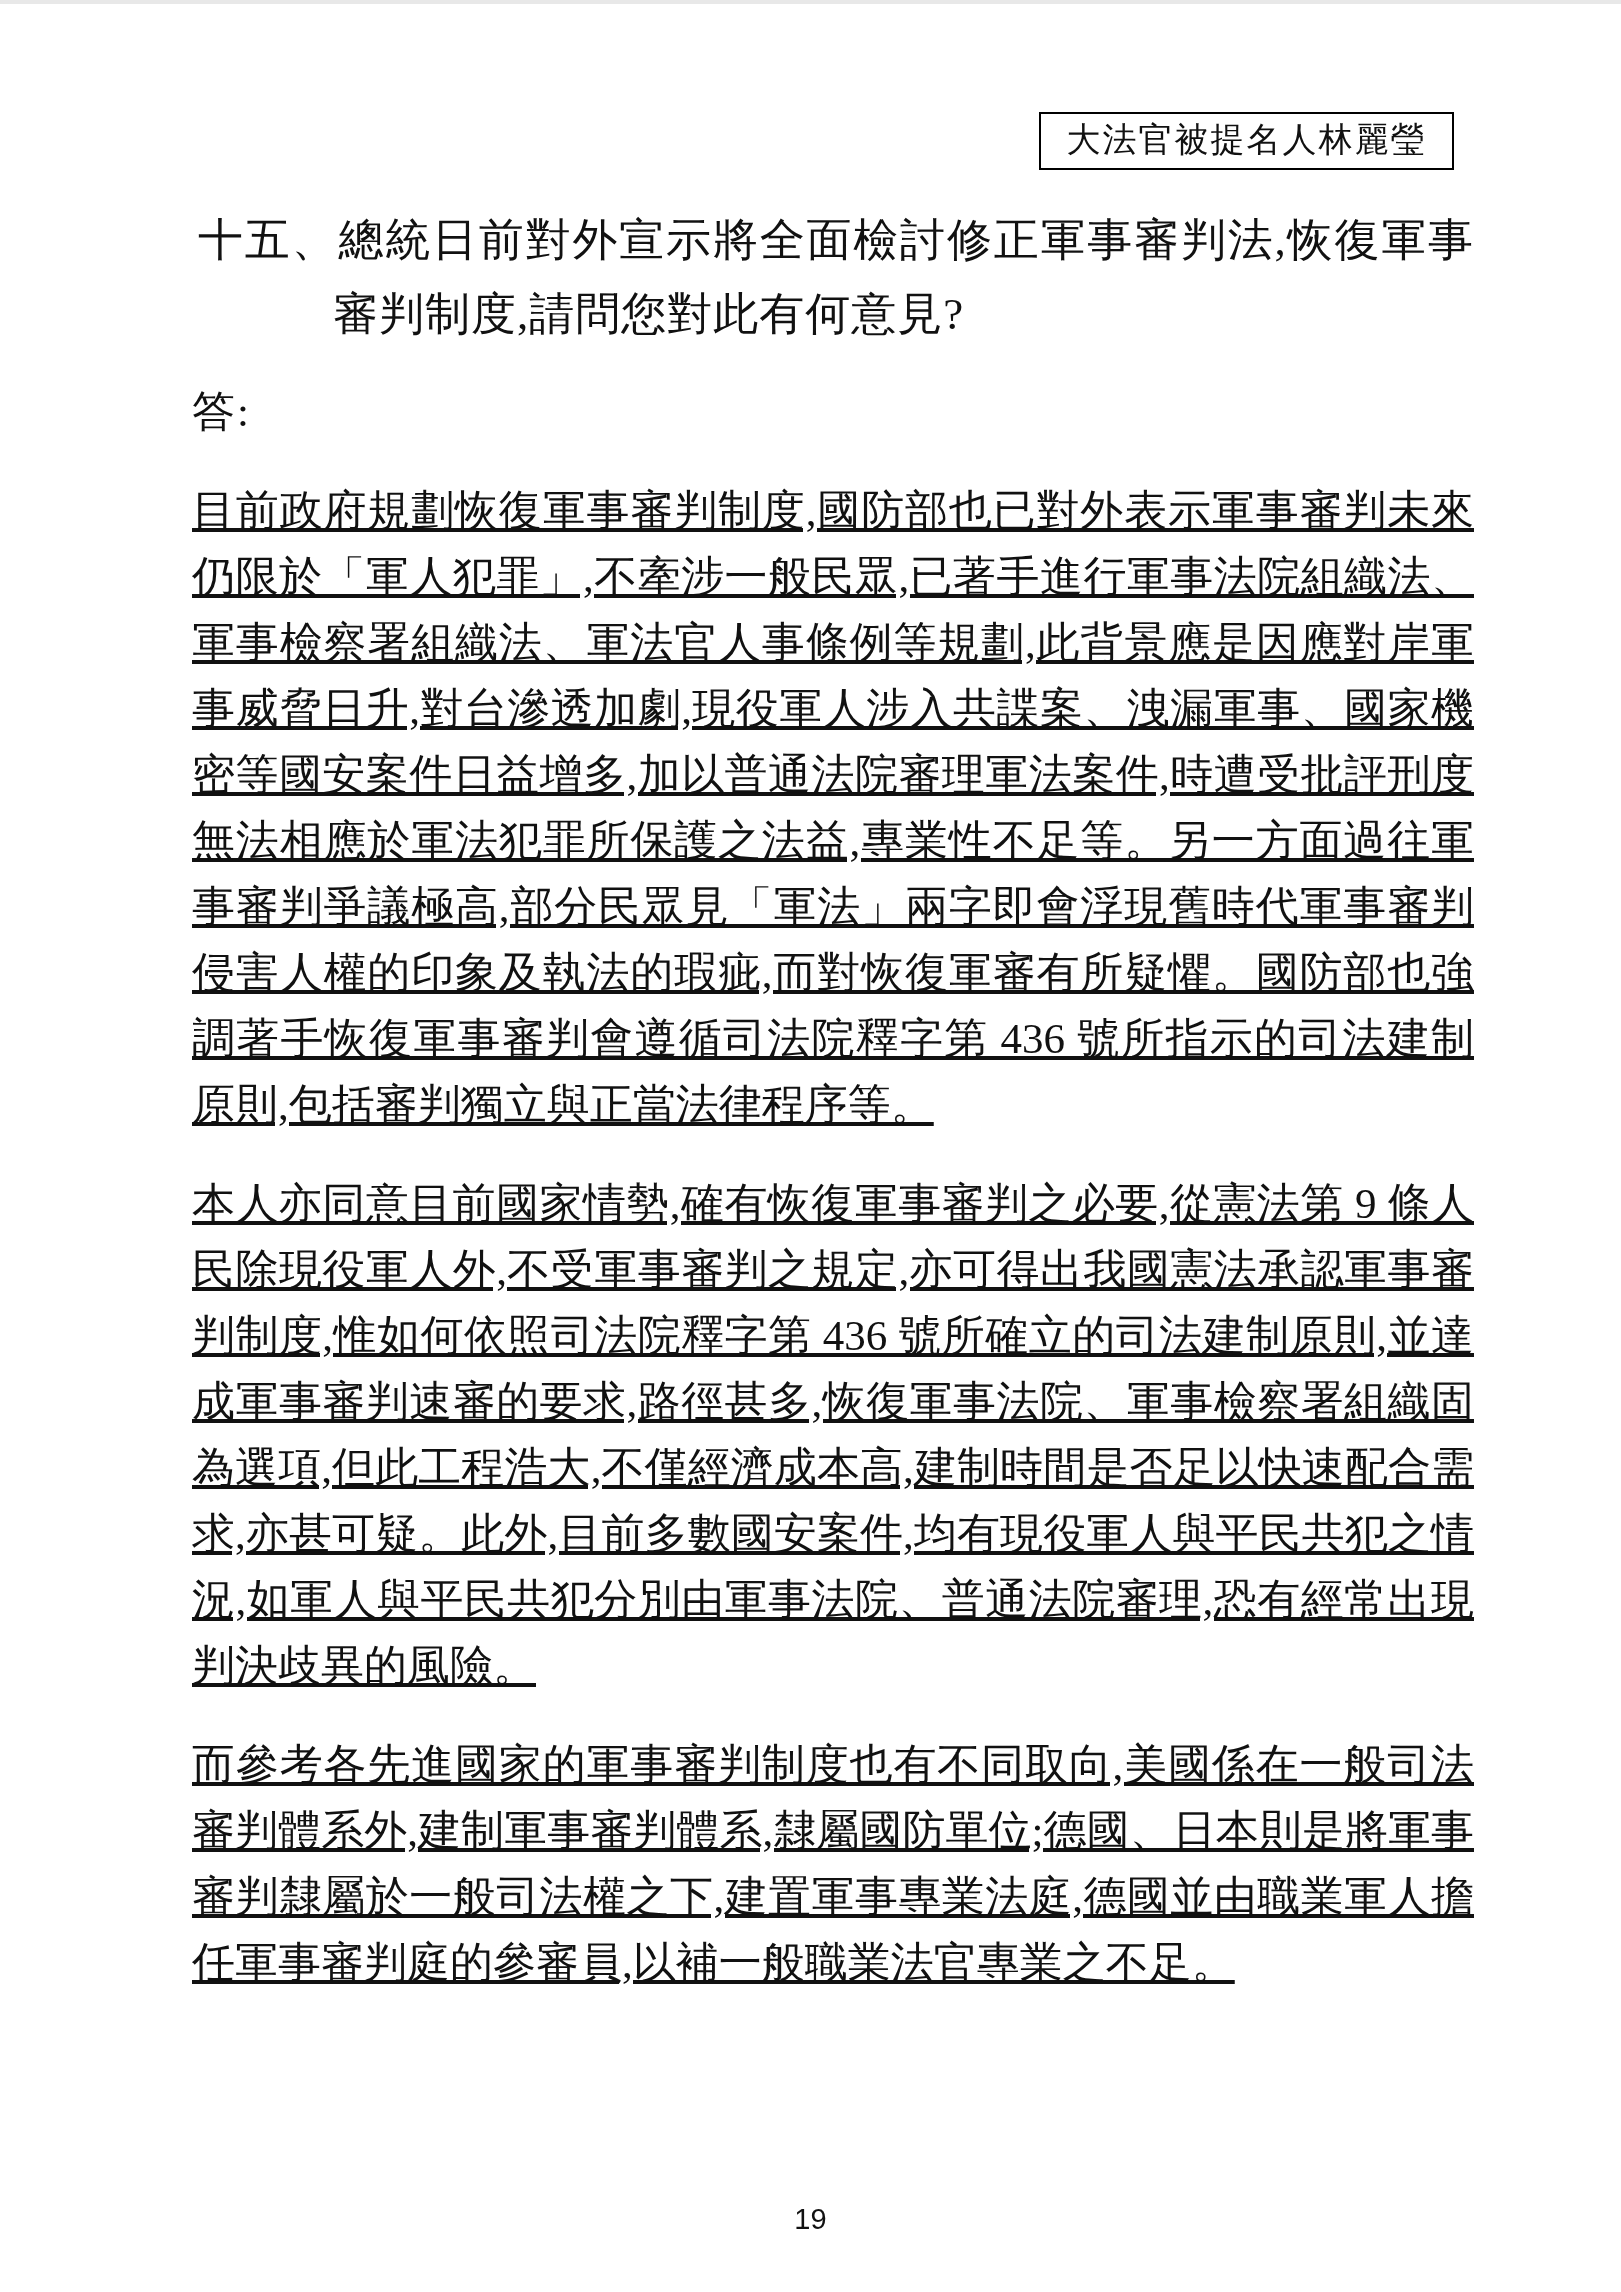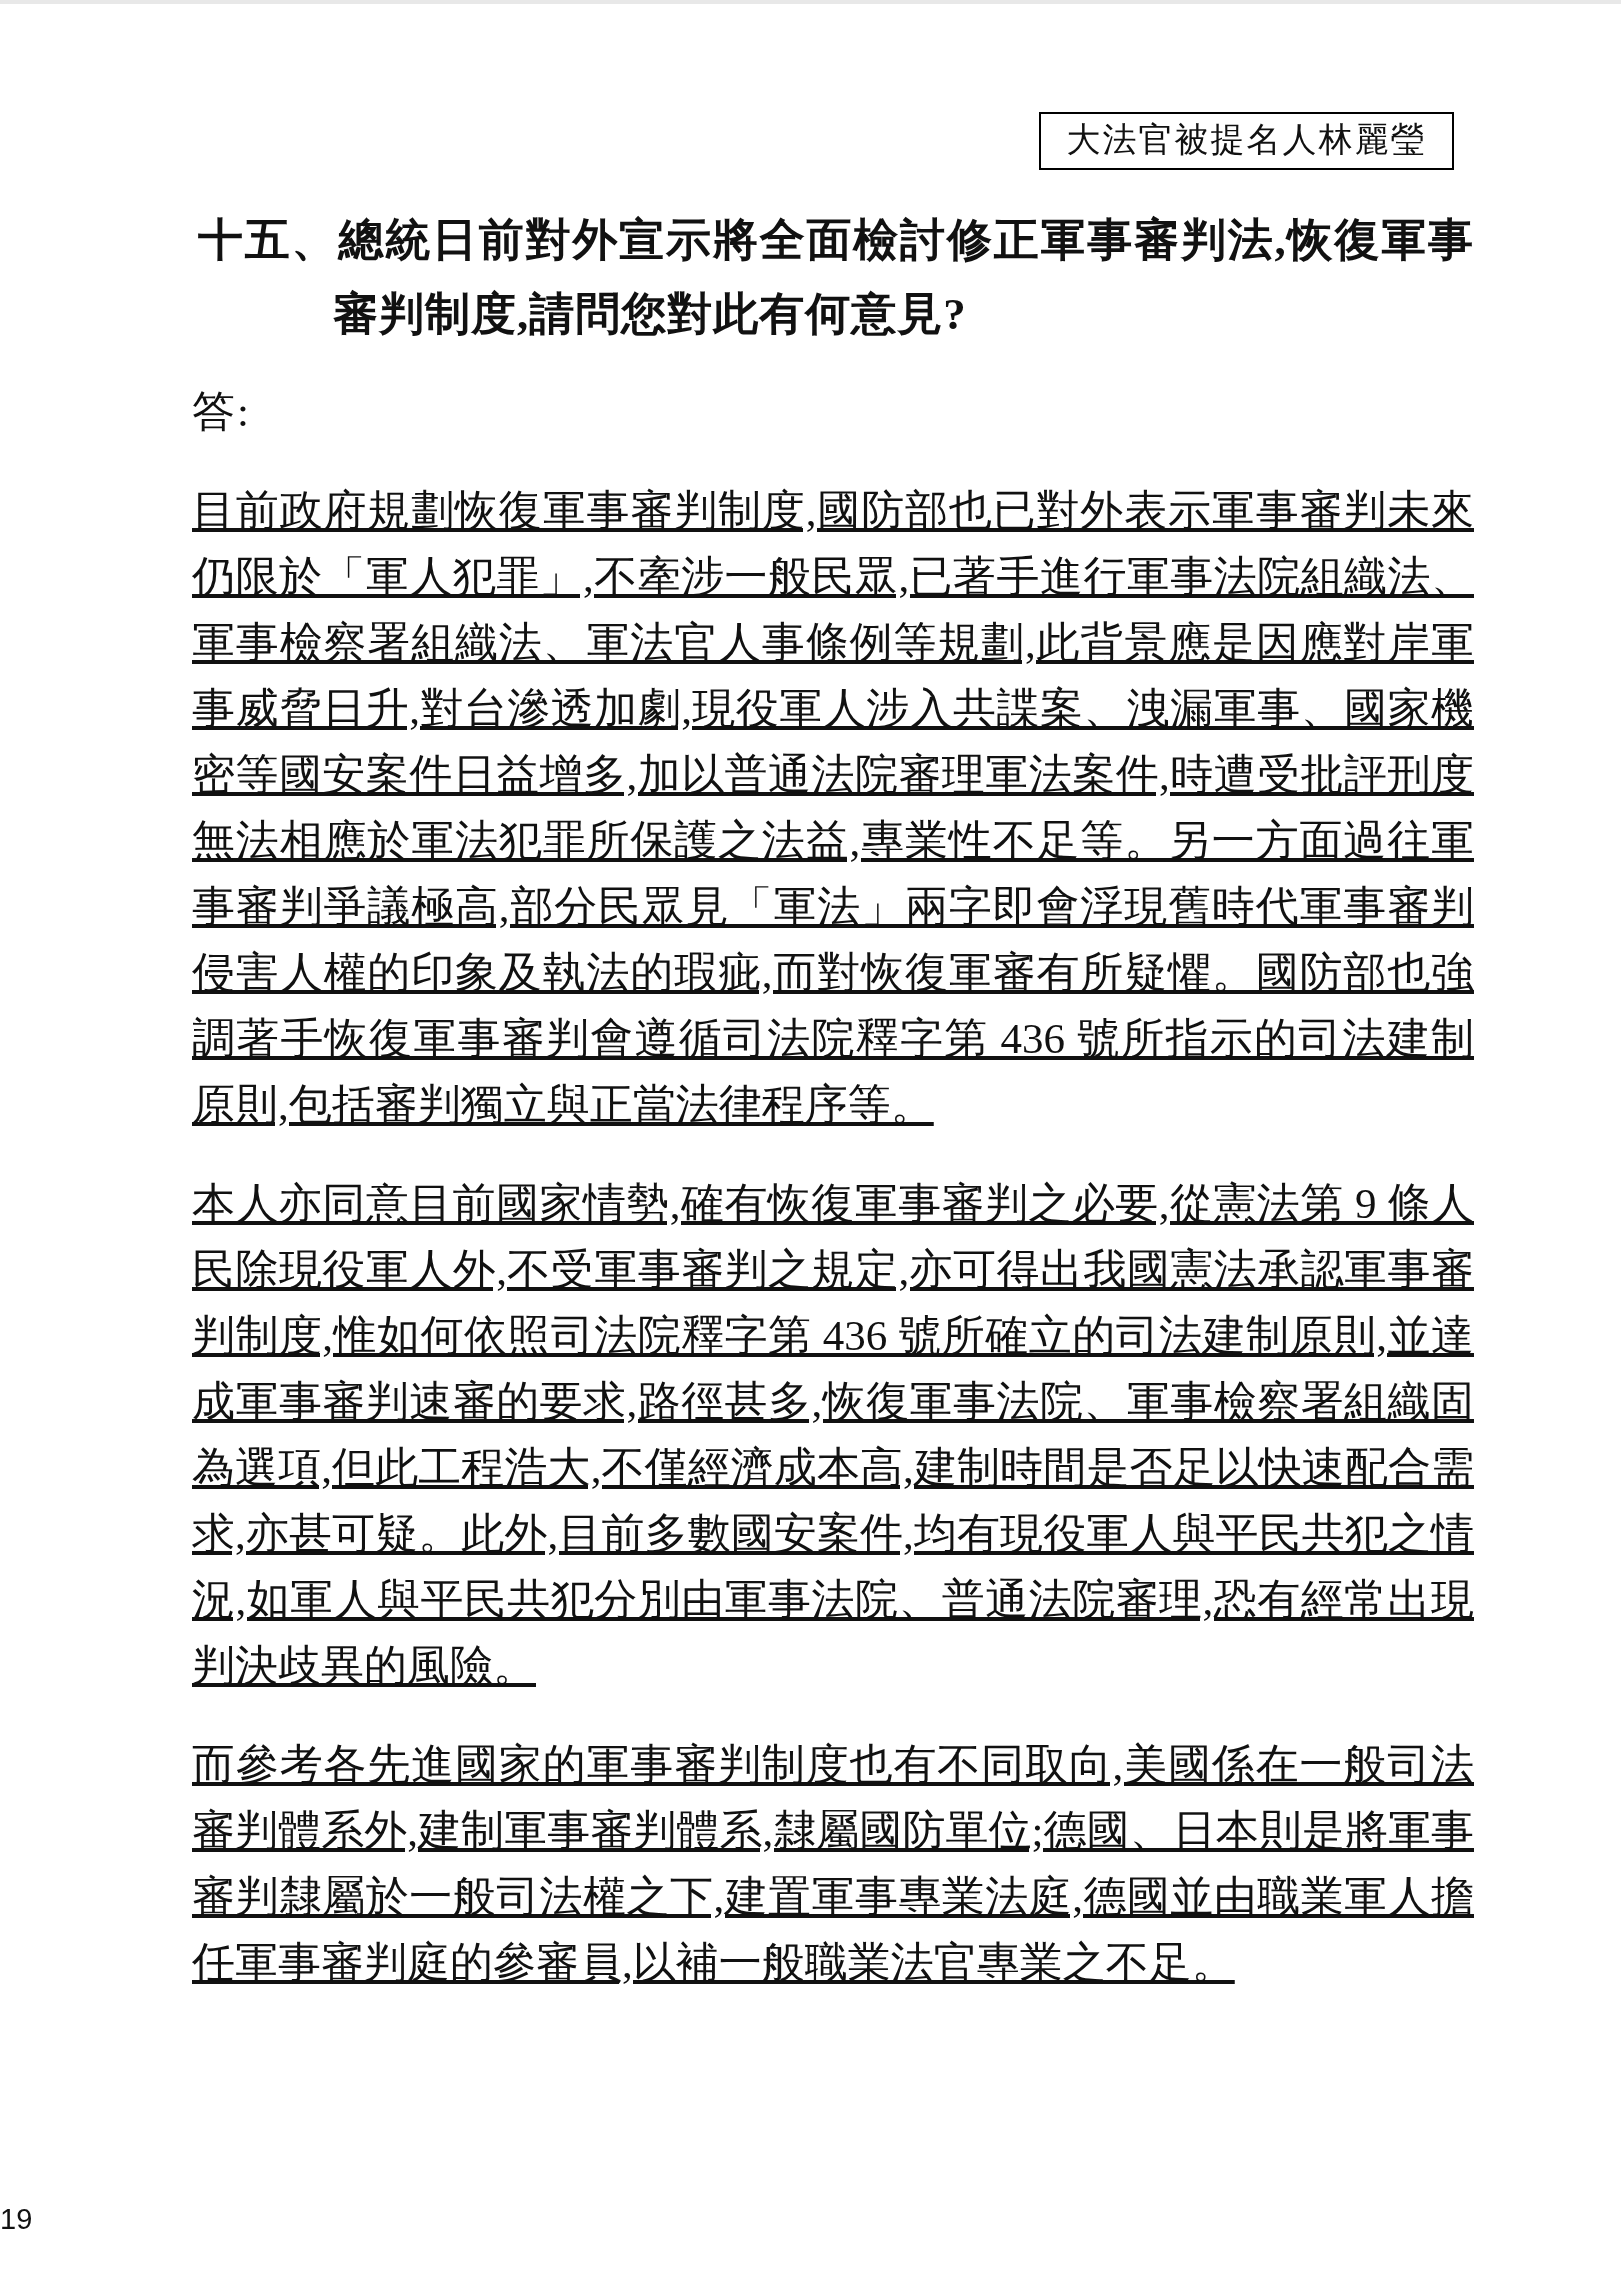--- a/index.html
+++ b/index.html
@@ -24,21 +24,21 @@
     padding: 4.9px 25.5px 6.9px 25.5px;
     font-size: 34px;
     line-height: 1.25;
     letter-spacing: 2px;
   }
 
   
   .question-heading {
     margin: 33px 147px 0 198px;
     font-size: 45px;
-    font-weight: bold;
+    font-weight: normal;
     line-height: 74px;
     text-align: justify;
     text-justify: inter-character;
     padding-left: 3em;
     text-indent: -3em;
     letter-spacing: 1px;
   }
 
   .answer-label {
     margin: 27.4px 147px 0 192px;
@@ -54,20 +54,21 @@
     text-align: justify;
     text-justify: inter-character;
     text-decoration: underline;
   }
 
   .page-number {
     position: absolute;
     bottom: 61px;
     left: 0;
     width: 100%;
+    text-align: center;
     font-size: 29px;
     font-family: "Liberation Sans", sans-serif;
   }
 </style>
 </head>
 <body>
 
 <div class="page">
 
   <div class="header-box">

